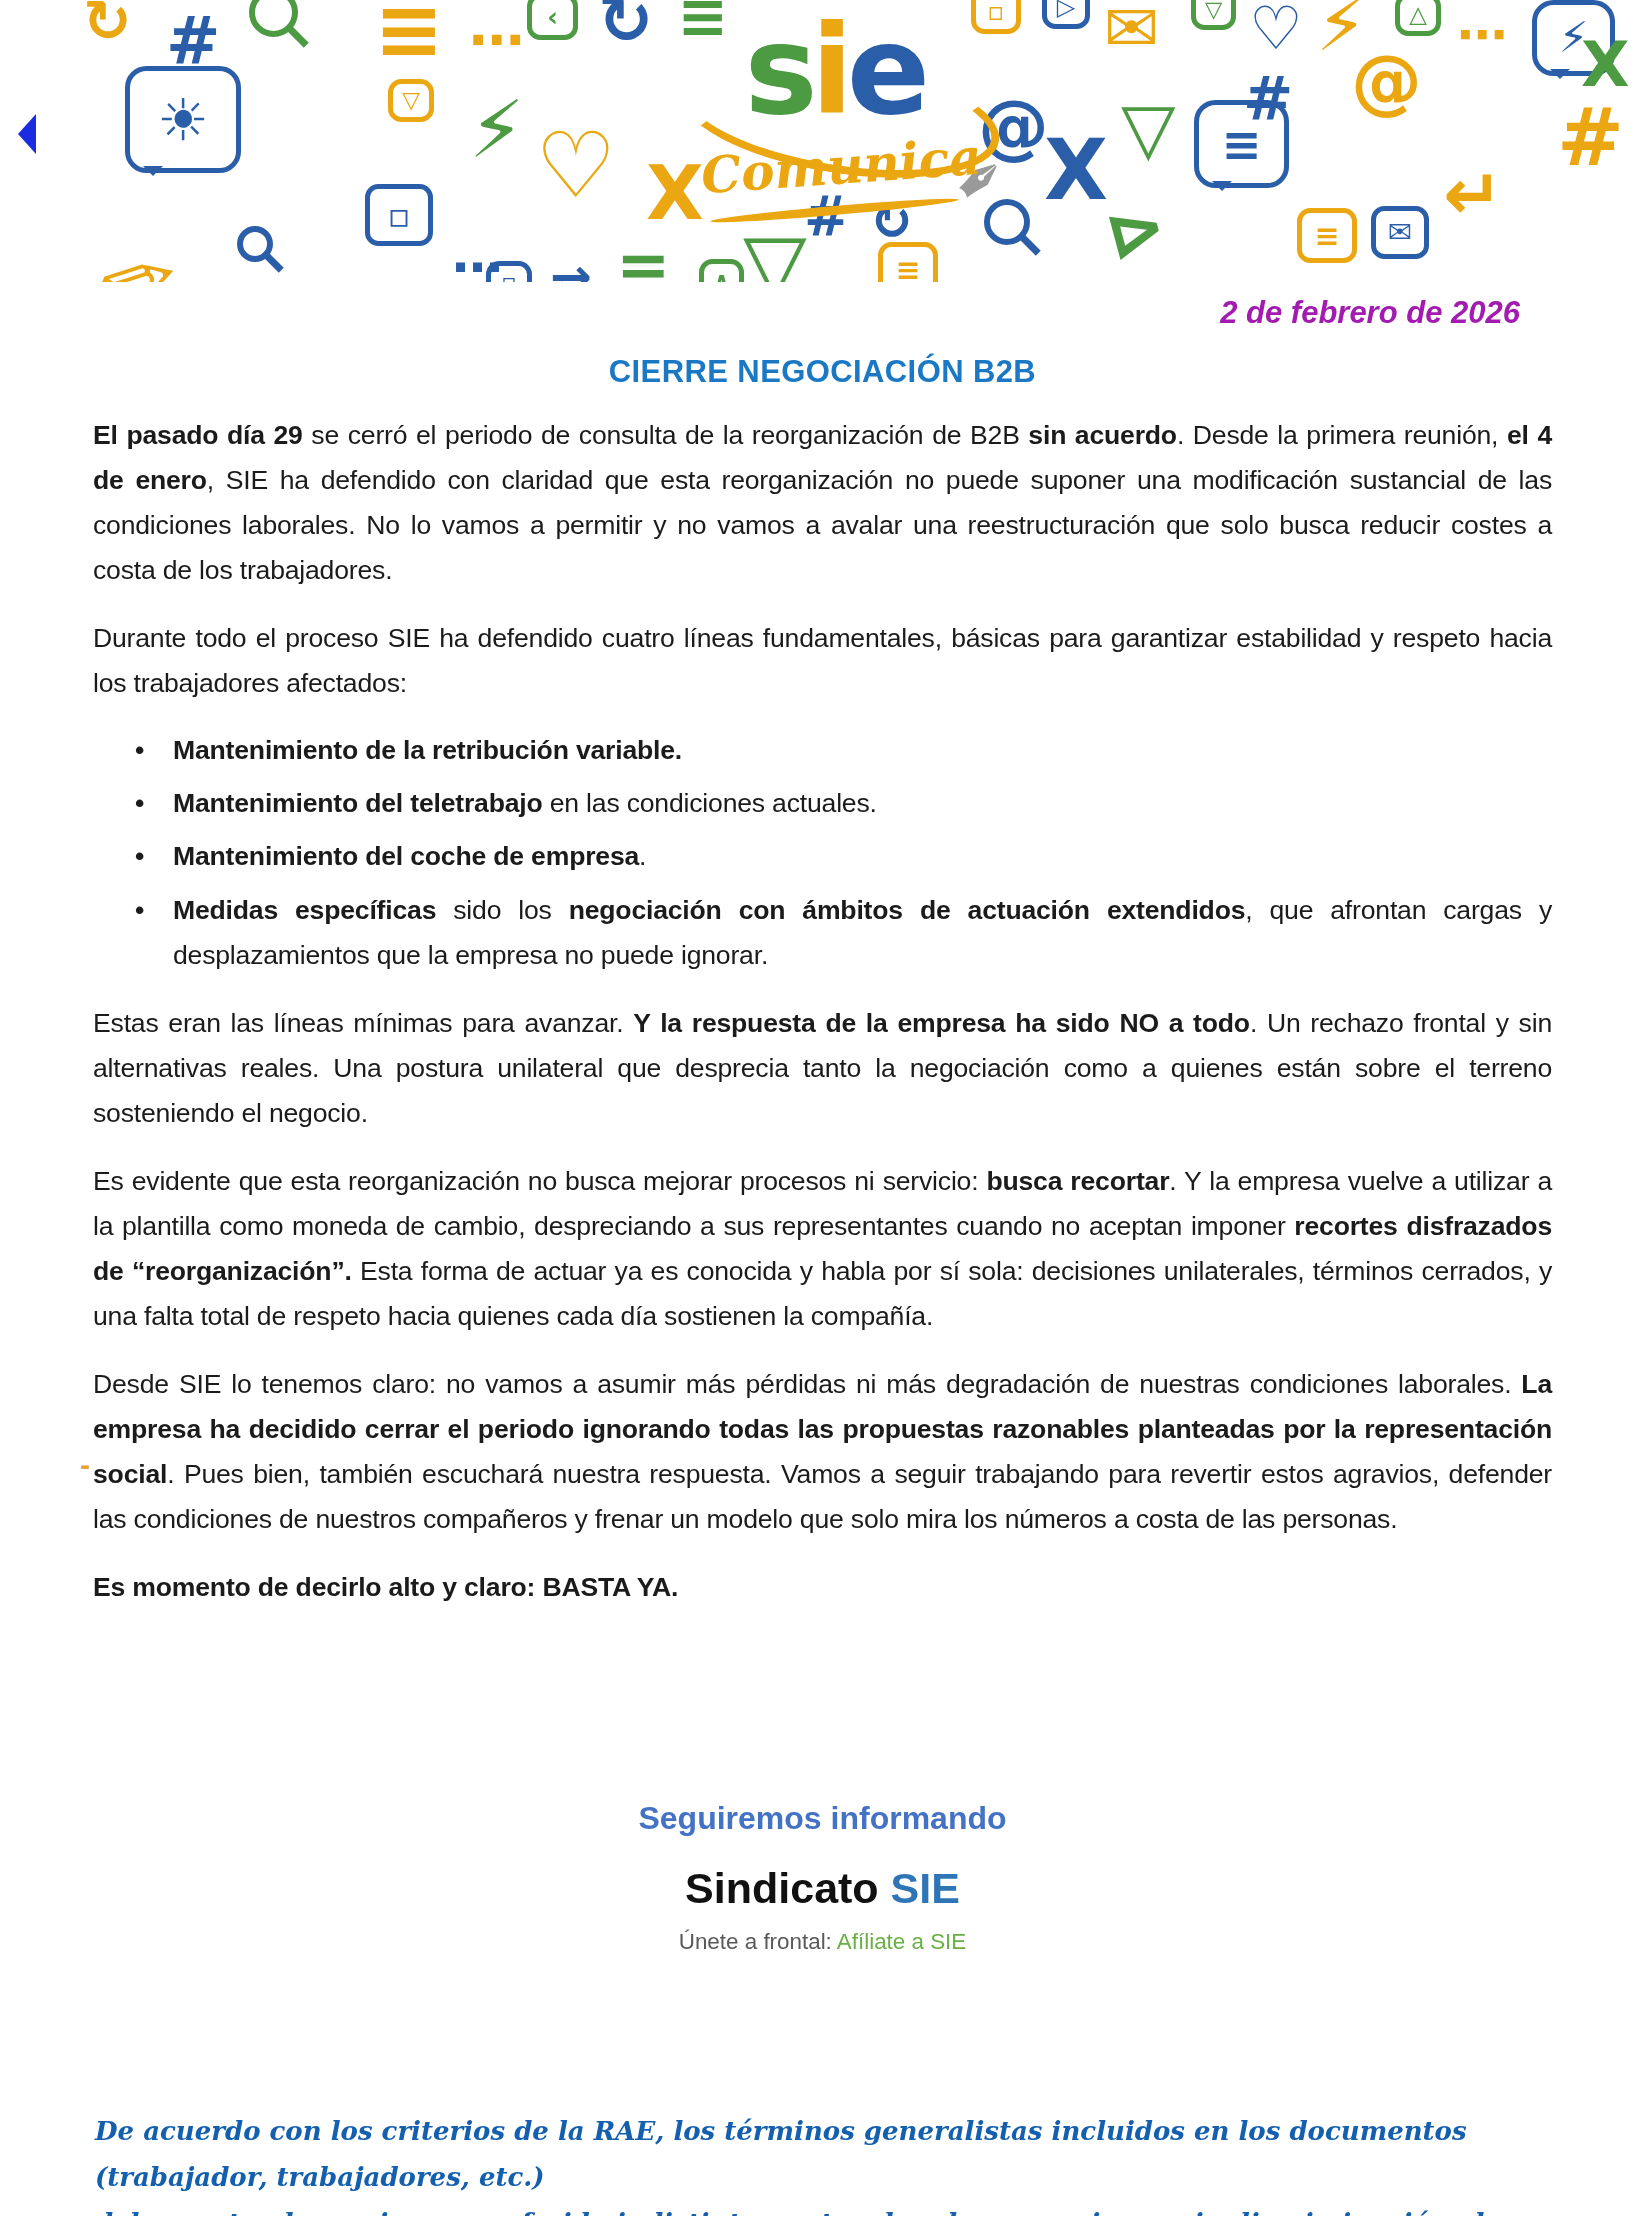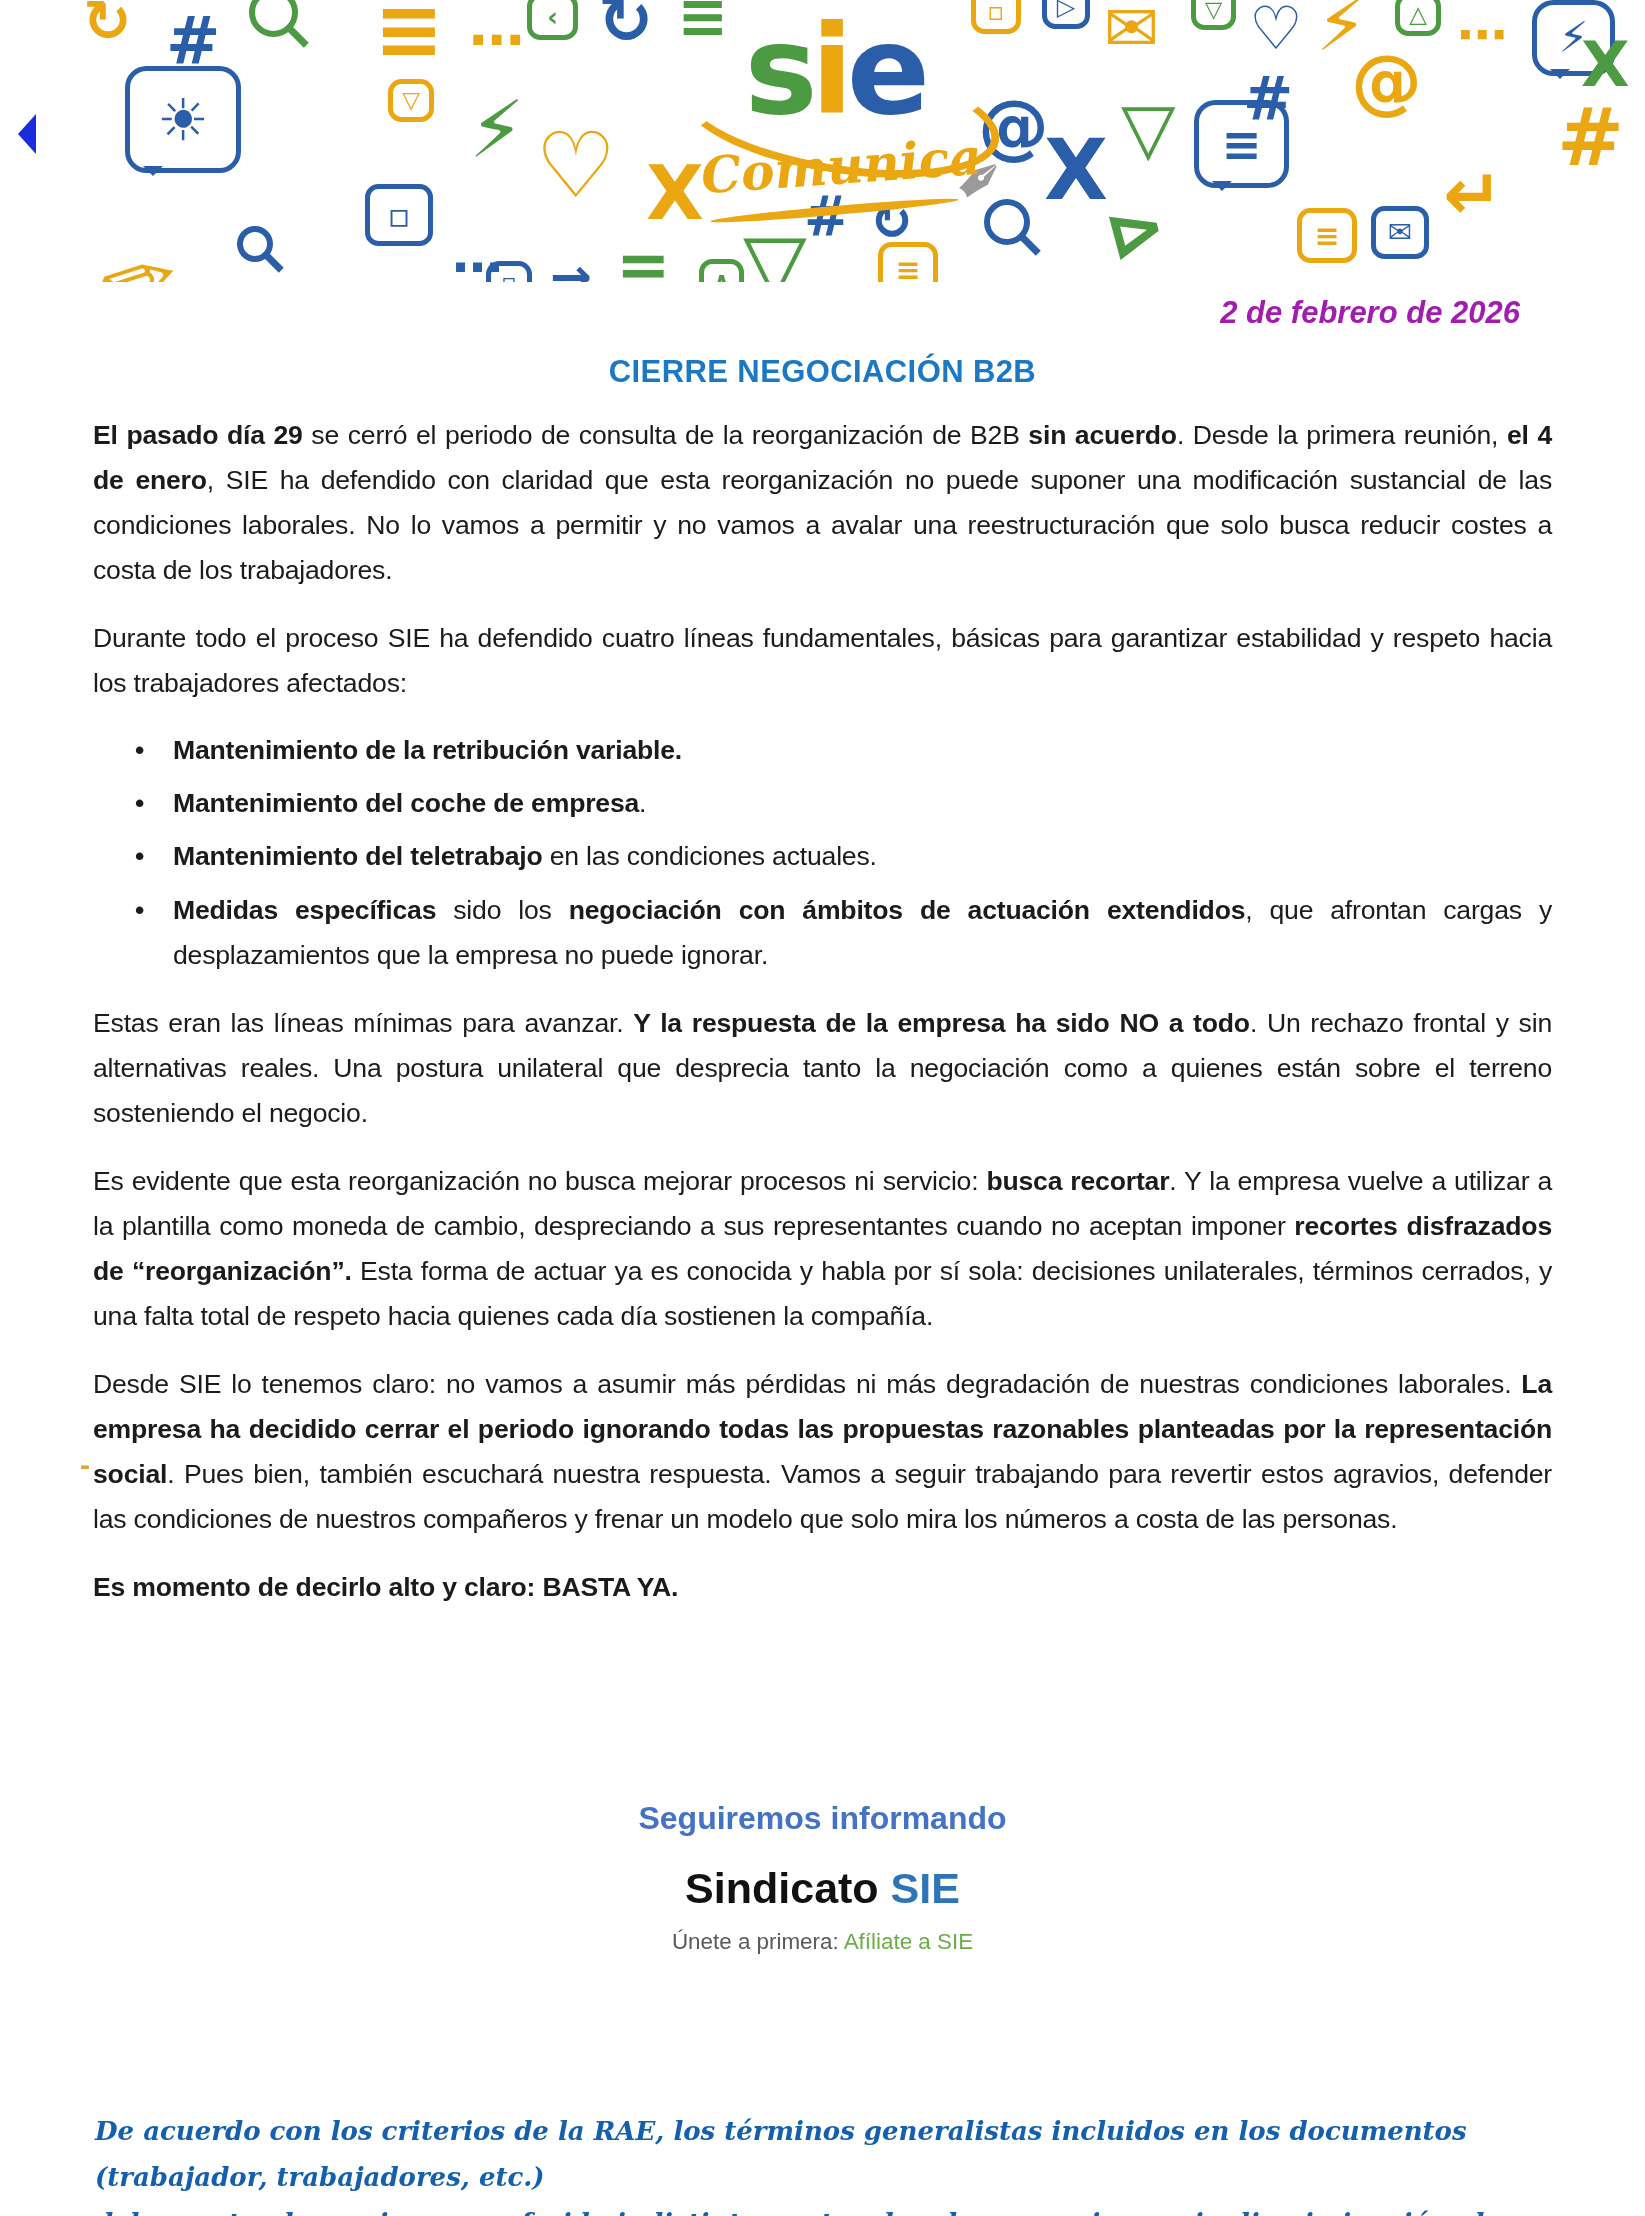--- a/index.html
+++ b/index.html
@@ -128,36 +128,36 @@
 
   <div class="date-row">2 de febrero de 2026</div>
 
   <div class="title">CIERRE NEGOCIACIÓN B2B</div>
 
   <div class="content">
       <p><b>El pasado día 29</b><span> se cerró el periodo de consulta de la reorganización de B2B </span><b>sin acuerdo</b><span>. Desde la primera reunión, </span><b>el 4 de enero</b><span>, SIE ha defendido con claridad que esta reorganización no puede suponer una modificación sustancial de las condiciones laborales. No lo vamos a permitir y no vamos a avalar una reestructuración que solo busca reducir costes a costa de los trabajadores.</span></p>
       <p><span>Durante todo el proceso SIE ha defendido cuatro líneas fundamentales, básicas para garantizar estabilidad y respeto hacia los trabajadores afectados:</span></p>
       <ul>
         <li><b>Mantenimiento de la retribución variable.</b></li>
+        <li><b>Mantenimiento del teletrabajo</b><span> en las condiciones actuales.</span></li>
         <li><b>Mantenimiento del coche de empresa</b><span>.</span></li>
-        <li><b>Mantenimiento del teletrabajo</b><span> en las condiciones actuales.</span></li>
         <li><b>Medidas específicas</b><span> sido los </span><b>negociación con ámbitos de actuación extendidos</b><span>, que afrontan cargas y desplazamientos que la empresa no puede ignorar.</span></li>
       </ul>
       <p><span>Estas eran las líneas mínimas para avanzar. </span><b>Y la respuesta de la empresa ha sido NO a todo</b><span>. Un rechazo frontal y sin alternativas reales. Una postura unilateral que desprecia tanto la negociación como a quienes están sobre el terreno sosteniendo el negocio.</span></p>
       <p><span>Es evidente que esta reorganización no busca mejorar procesos ni servicio: </span><b>busca recortar</b><span>. Y la empresa vuelve a utilizar a la plantilla como moneda de cambio, despreciando a sus representantes cuando no aceptan imponer </span><b>recortes disfrazados de “reorganización”.</b><span> Esta forma de actuar ya es conocida y habla por sí sola: decisiones unilaterales, términos cerrados, y una falta total de respeto hacia quienes cada día sostienen la compañía.</span></p>
       <p><span>Desde SIE lo tenemos claro: no vamos a asumir más pérdidas ni más degradación de nuestras condiciones laborales. </span><b>La empresa ha decidido cerrar el periodo ignorando todas las propuestas razonables planteadas por la representación social</b><span>. Pues bien, también escuchará nuestra respuesta. Vamos a seguir trabajando para revertir estos agravios, defender las condiciones de nuestros compañeros y frenar un modelo que solo mira los números a costa de las personas.</span></p>
       <p><b>Es momento de decirlo alto y claro: BASTA YA.</b></p>
     </div>
 
   <div class="margin-dash">-</div>
 
   <div class="footer">
     <div class="f-informing">Seguiremos informando</div>
     <div class="f-org"><span>Sindicato </span><span class="sie-b">SIE</span></div>
-    <div class="f-join"><span>Únete a primera: </span><a>Afíliate a SIE</a></div>
+    <div class="f-join"><span>Únete a frontal: </span><a>Afíliate a SIE</a></div>
   </div>
 
   <div class="legal">
     <div>De acuerdo con los criterios de la RAE, los términos generalistas incluidos en los documentos (trabajador, trabajadores, etc.)</div>
     <div>deben entenderse siempre referido indistintamente a hombres y mujeres, sin discriminación alguna.</div>
   </div>
 
 </div>
 
 

